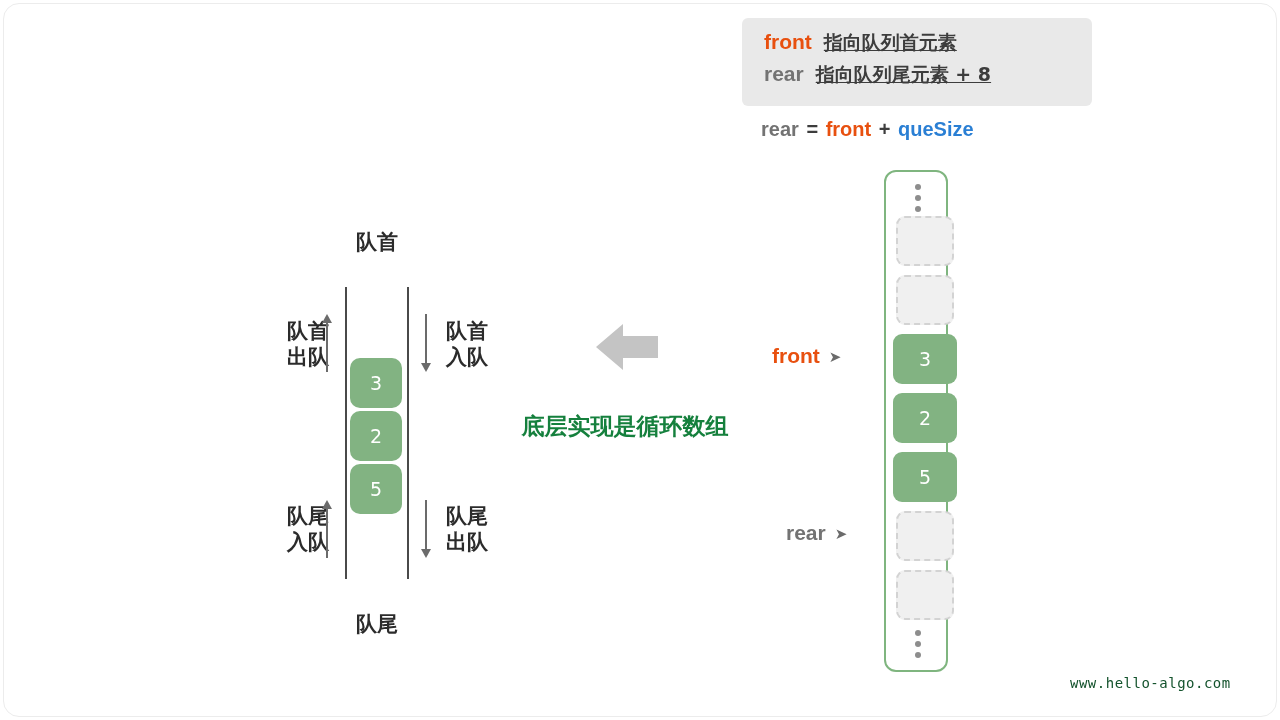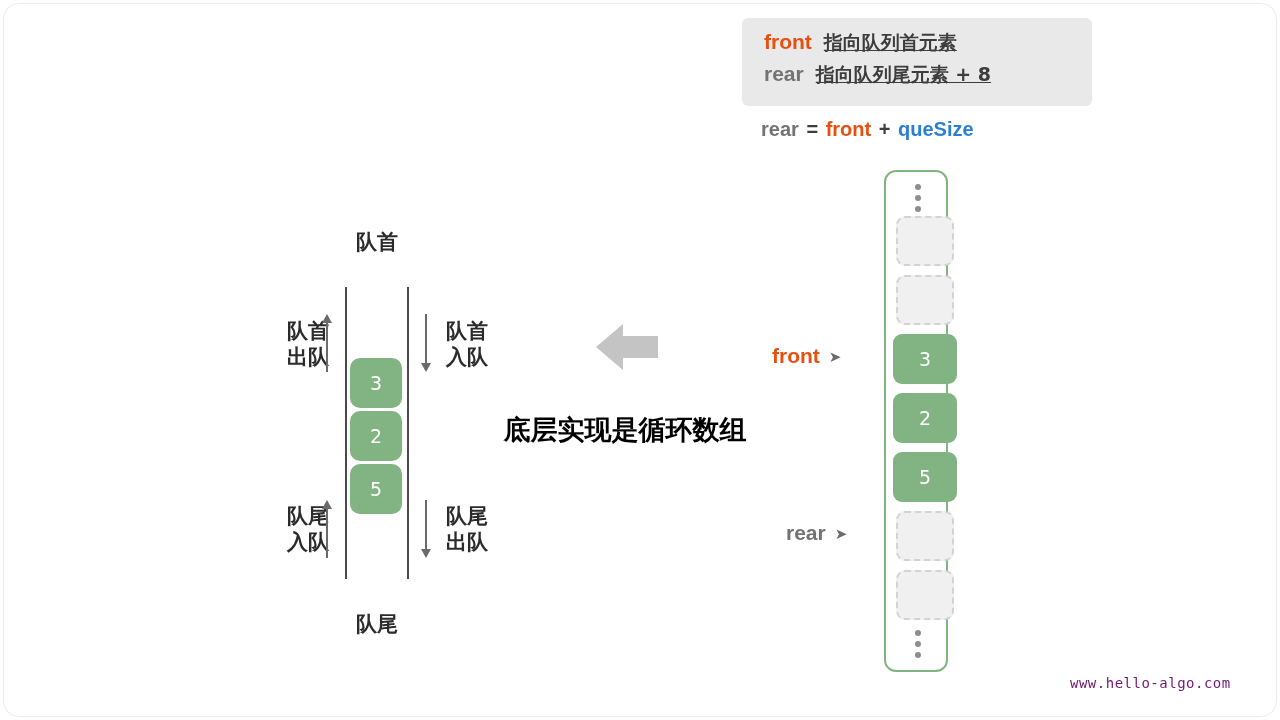--- a/index.html
+++ b/index.html
@@ -236,22 +236,22 @@
     left: 596px; top: 322px;
     width: 62px; height: 50px;
   }
 
   
   #caption {
     position: absolute;
     left: 500px; top: 410px;
     width: 250px;
     text-align: center;
-    color: #000000;
-    font-size: 27px;
+    color: #15803d;
+    font-size: 23px;
     line-height: 1.45;
   }
 
   
   #step-badge {
     position: absolute;
     left: 36px; top: 640px;
     width: 144px; height: 54px;
     border: 1px solid #d8d8d8;
     border-radius: 9px;
@@ -264,21 +264,21 @@
     letter-spacing: 1px;
     box-sizing: border-box;
   }
 
   
   #watermark {
     position: absolute;
     left: 1070px; top: 675px;
     font-family: "DejaVu Sans Mono", "Liberation Mono", monospace;
     font-size: 14px;
-    color: #701a75;
+    color: #14532d;
     letter-spacing: 0.5px;
   }
 </style>
 </head>
 <body>
 
 <div id="canvas">
   <div id="frame"></div>
 
   <div id="legend-box">

